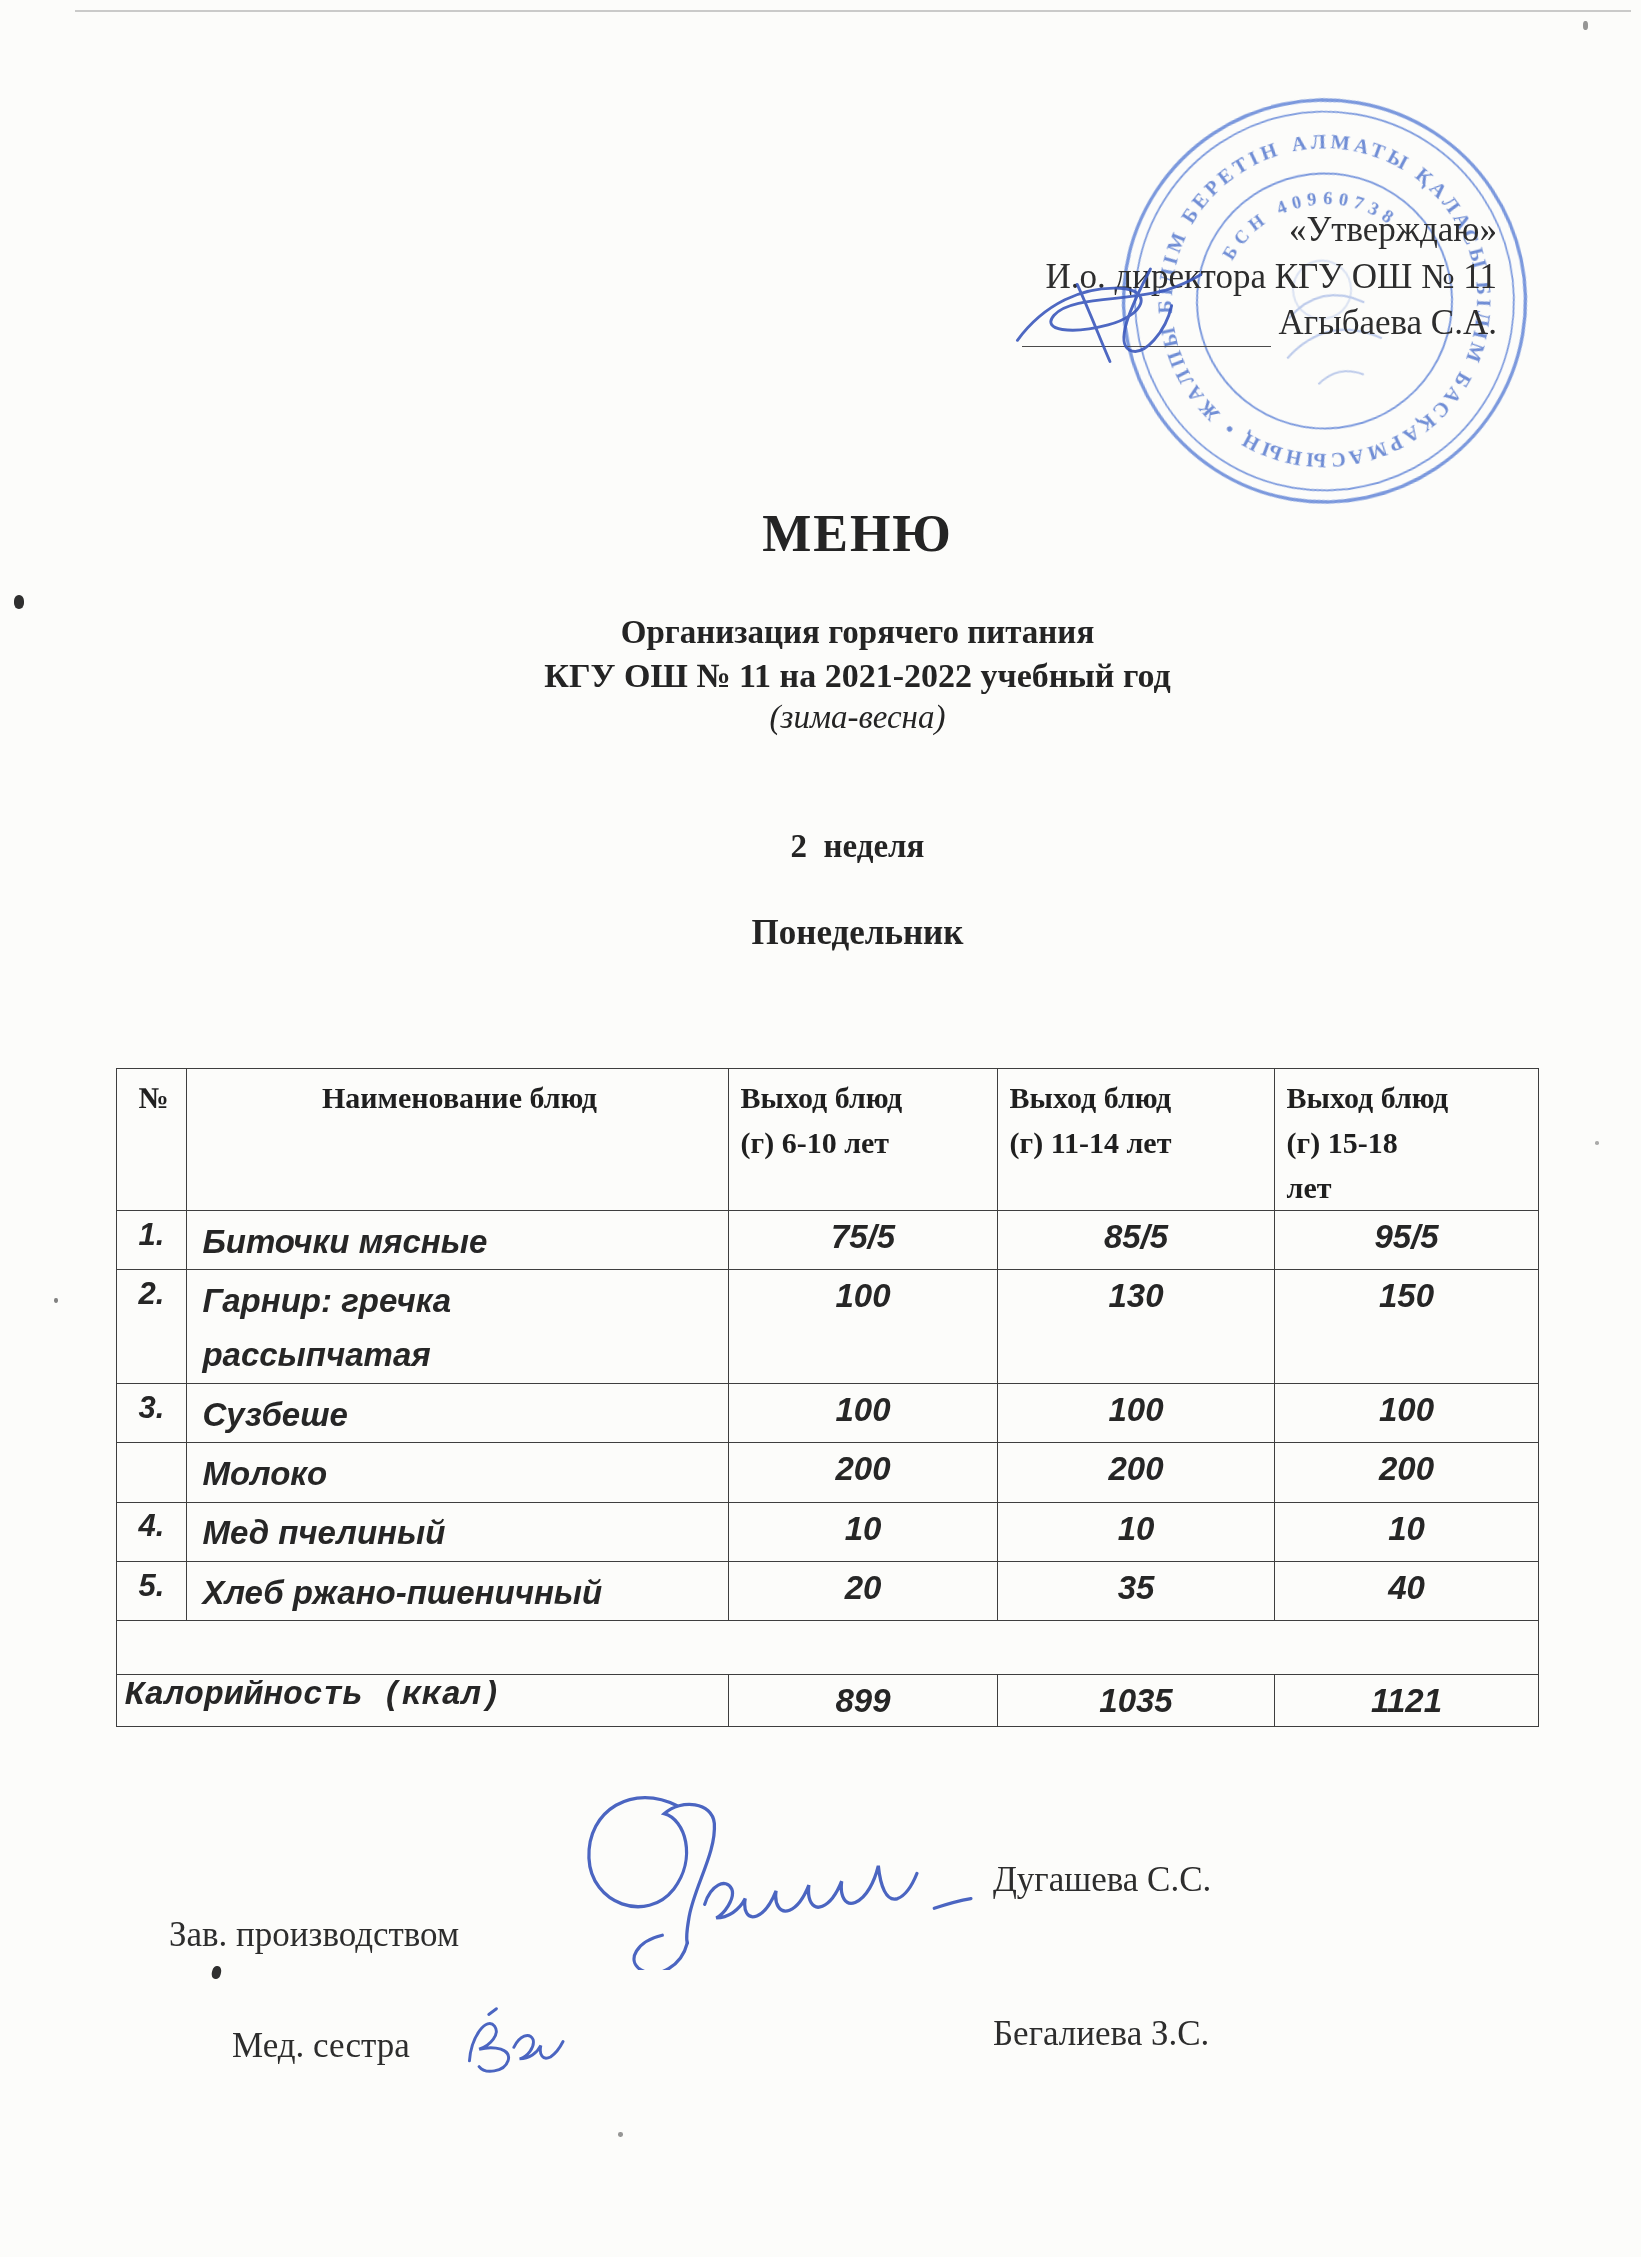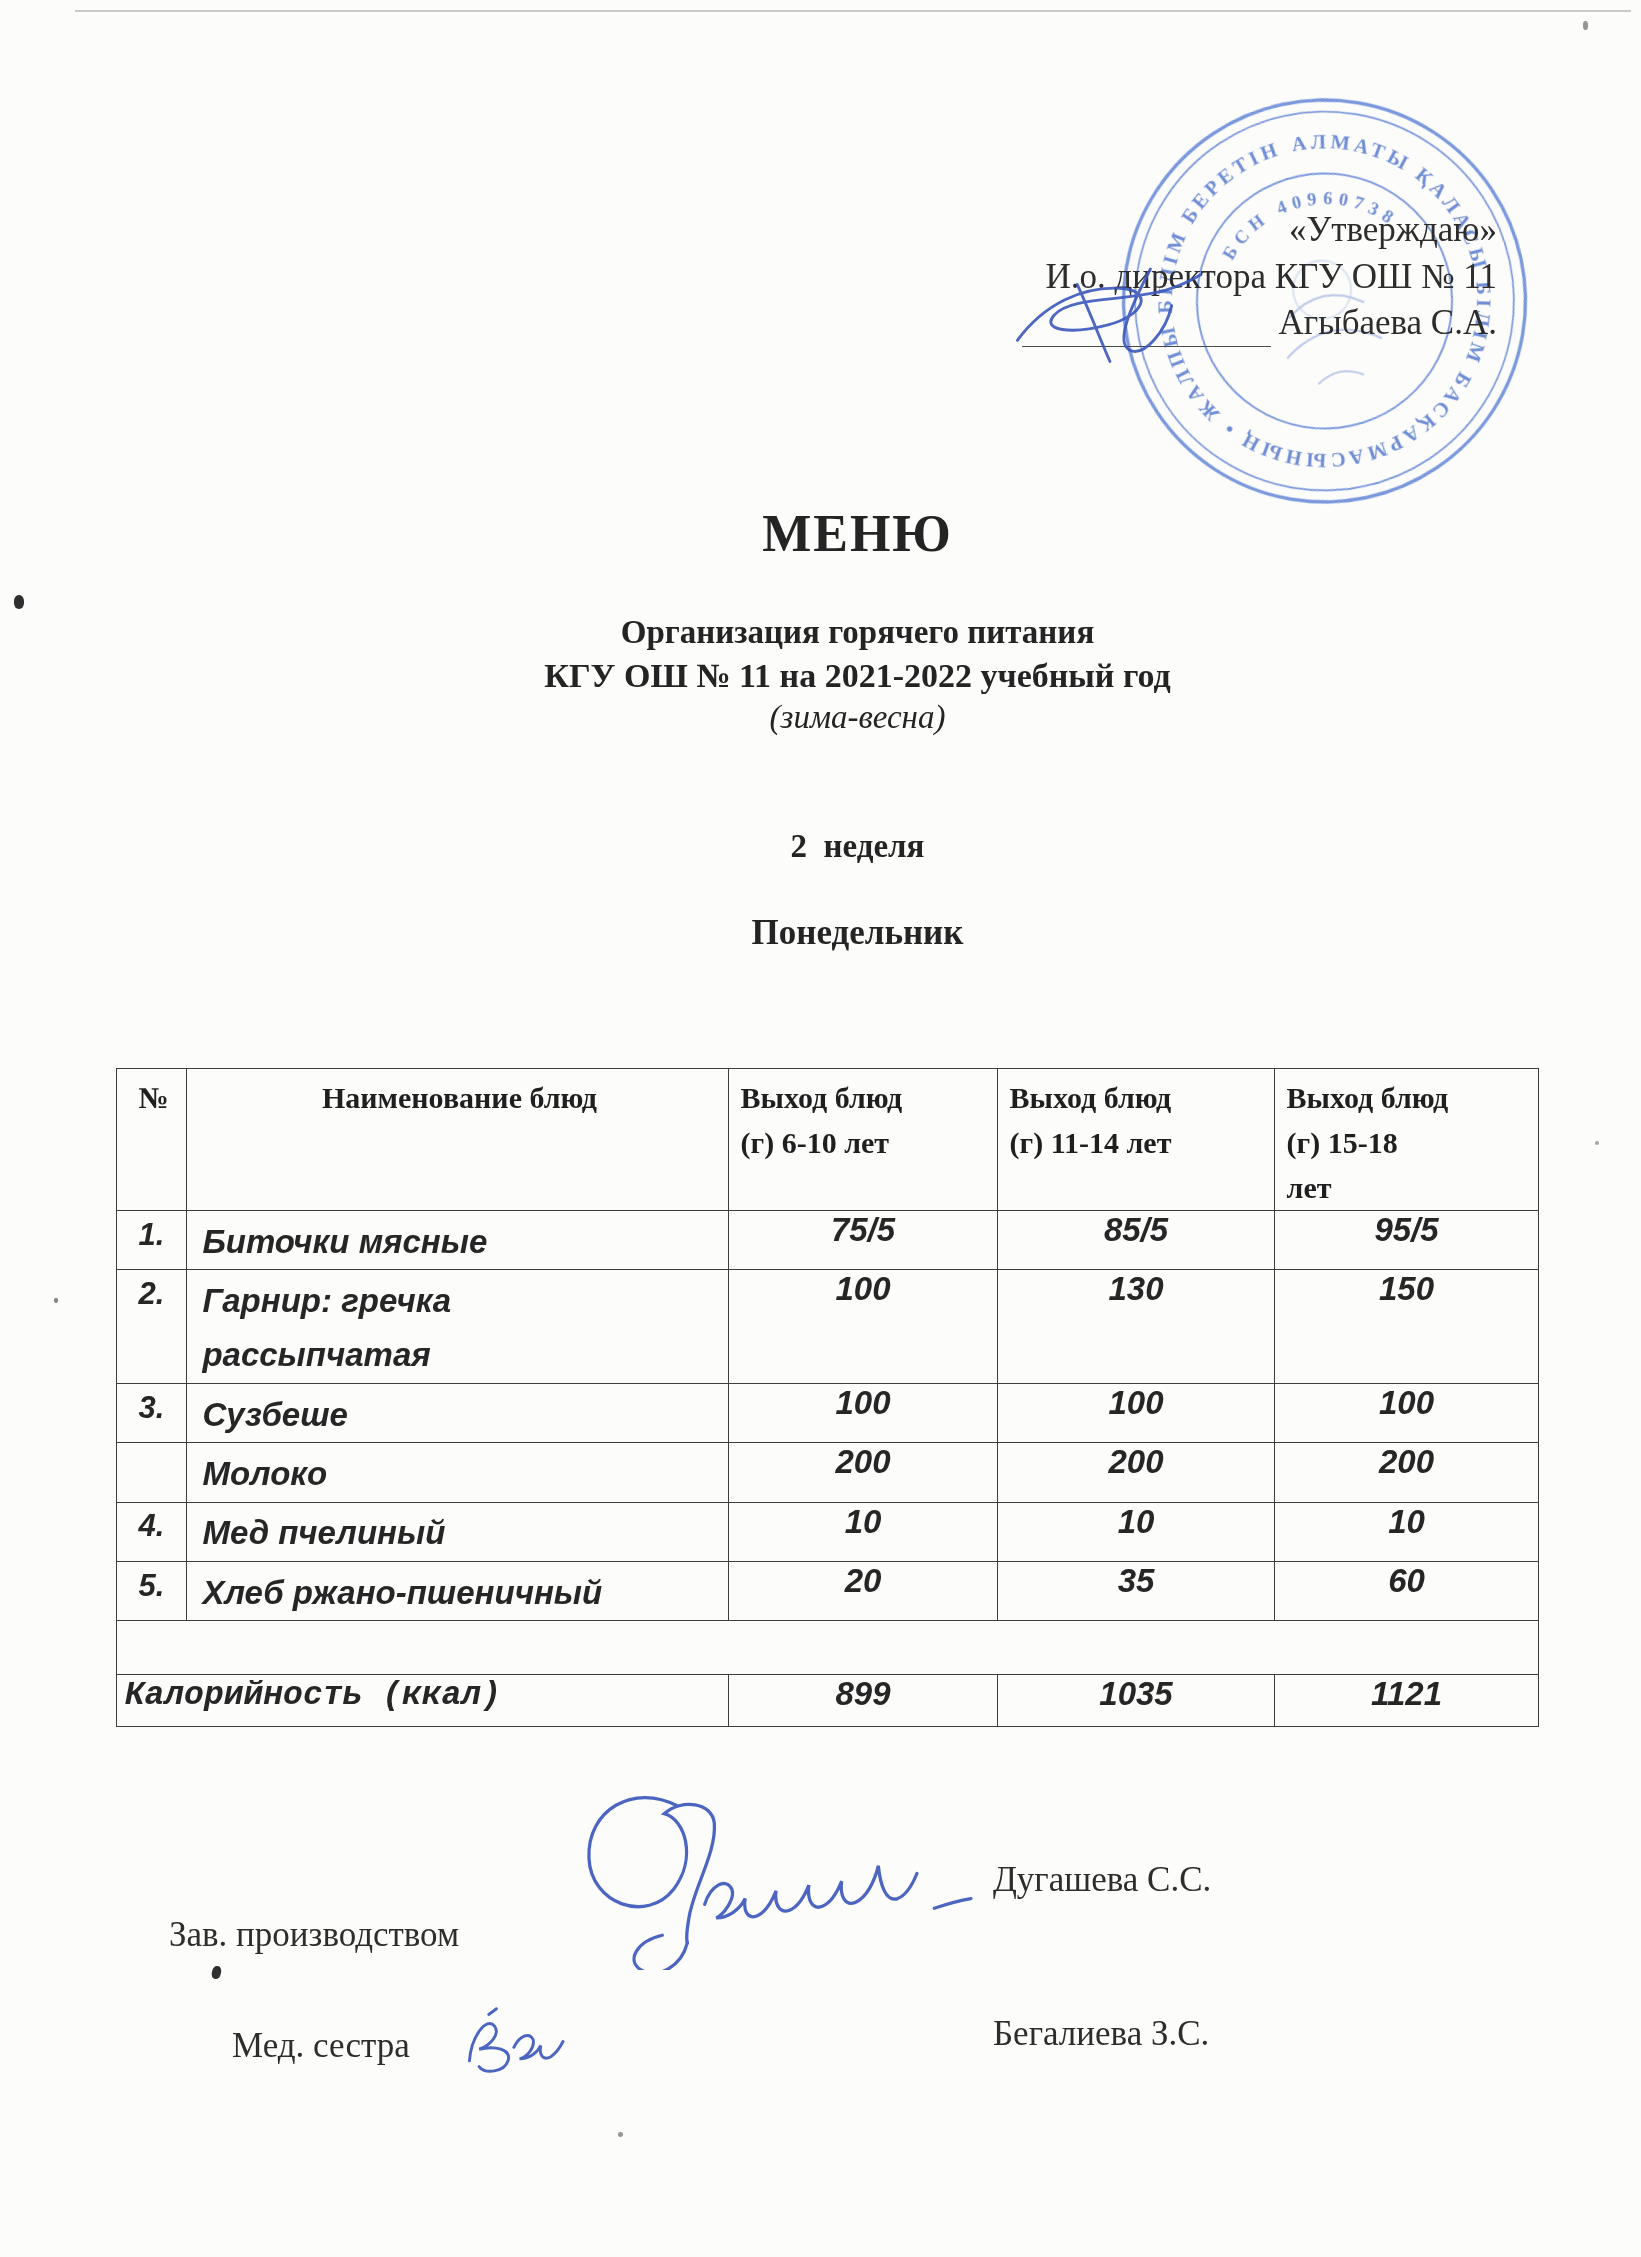--- a/index.html
+++ b/index.html
@@ -37,21 +37,21 @@
   #menu-table { position:absolute; left:116px; top:1068px; width:1422px; z-index:2;
     border-collapse:collapse; table-layout:fixed;
     font-family:"Liberation Sans", sans-serif; color:#262626; }
   #menu-table td { border:1.9px solid #3e3e3e; vertical-align:top; overflow:hidden; }
   .th { font-family:"Liberation Serif", serif; font-weight:bold; font-size:30px;
         line-height:1.5; white-space:pre-line; padding:5.8px 7.7px 0 11.6px; color:#1f1f1f; }
   .th-center { text-align:center; }
   .num-cell  { font-style:italic; font-weight:bold; font-size:31px; text-align:center; padding-top:5.8px; }
   .name-cell { font-style:italic; font-weight:bold; font-size:33px; padding:3.9px 7.7px 0 15.4px;
                line-height:1.65; white-space:pre-line; }
-  .val-cell  { font-style:italic; font-weight:bold; font-size:33px; text-align:center; padding-top:0; }
+  .val-cell  { font-style:italic; font-weight:bold; font-size:33px; text-align:center; padding-top:7px; }
   .kcal-label{ font-style:italic; font-weight:bold; font-size:33px; padding:1.9px 0 0 7.7px; vertical-align:middle;font-family:Liberation Mono, monospace; }
   tr.h-header { height:129px; } tr.h-std { height:56px; } tr.h-tall { height:108px; }
   tr.h-empty { height:54px; } tr.h-kcal { height:52px; }
 
   
   .sig-text { position:absolute; font-size:35px; color:#2d2d2d; z-index:3; }
   #role-1 { left:169px;  top:1871px;margin-top:44px; }
   #name-1 { left:993px; top:1860px; }
   #role-2 { left:232px;  top:2026px; }
   #name-2 { left:993px; top:2014px; }
@@ -174,21 +174,21 @@
         <td class="name-cell">Мед пчелиный</td>
         <td class="val-cell">10</td>
         <td class="val-cell">10</td>
         <td class="val-cell">10</td>
       </tr>
       <tr class="h-std">
         <td class="num-cell">5.</td>
         <td class="name-cell">Хлеб ржано-пшеничный</td>
         <td class="val-cell">20</td>
         <td class="val-cell">35</td>
-        <td class="val-cell">60</td>
+        <td class="val-cell">40</td>
       </tr>
       <tr class="h-empty">
         <td colspan="5"></td>
       </tr>
       <tr class="h-kcal">
         <td class="kcal-label" colspan="2">Калорийность (ккал)</td>
         <td class="val-cell">899</td>
         <td class="val-cell">1035</td>
         <td class="val-cell">1121</td>
       </tr>

